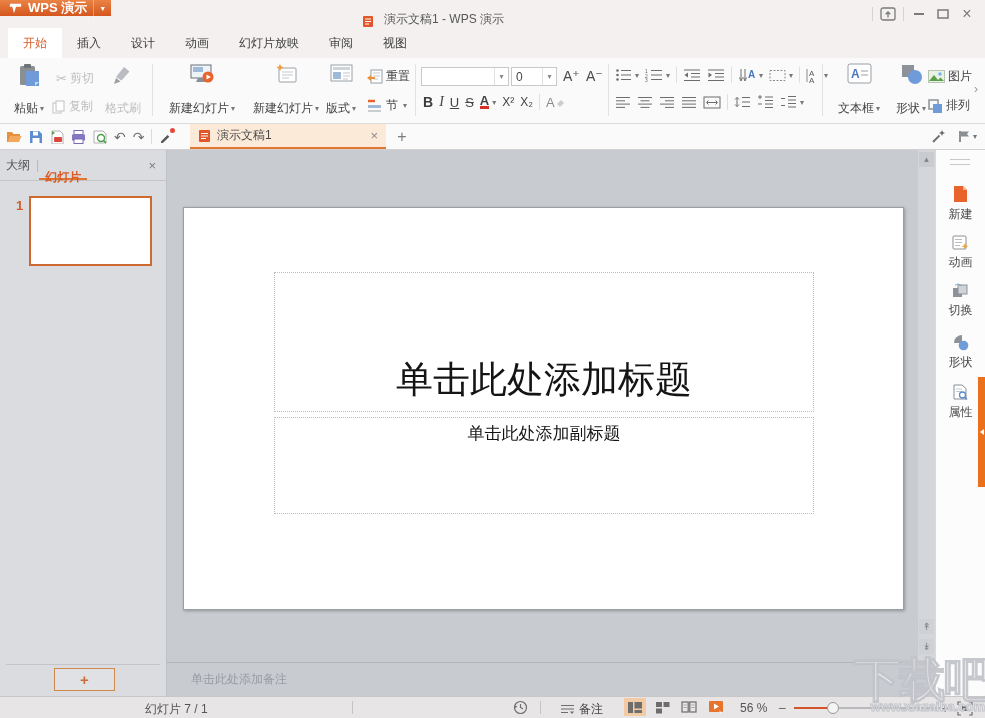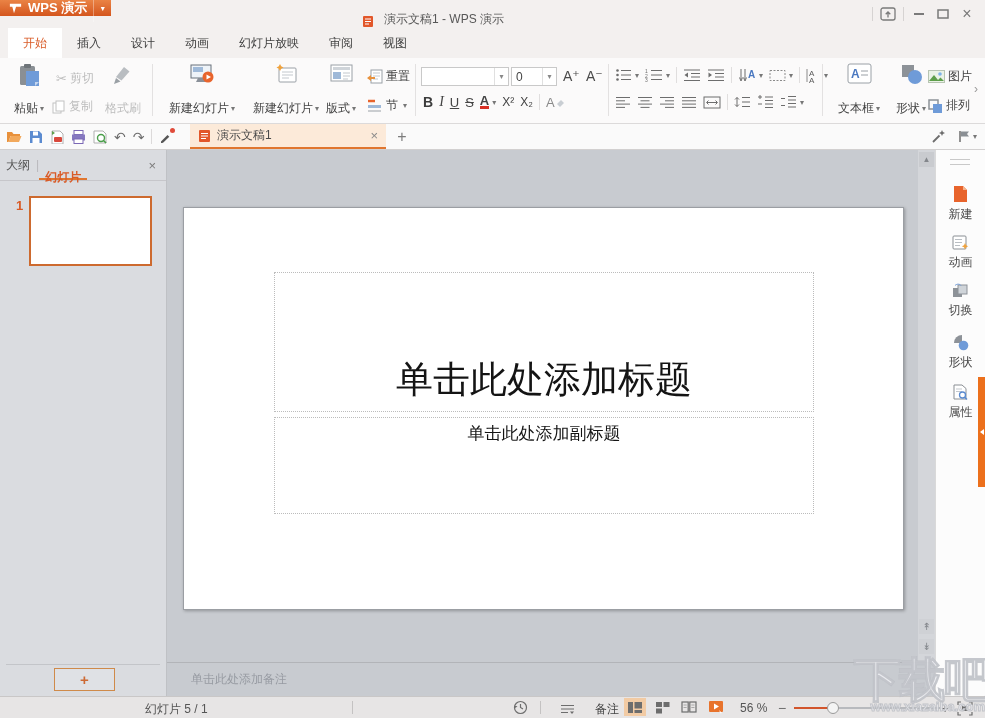--- a/index.html
+++ b/index.html
@@ -607,31 +607,31 @@
         <path d="M12.7 13.2 15 15.5" stroke="#5b8bd0" stroke-width="1.5"></path>
       </svg>
     <span>属性</span>
   </div>
   <div id="sb-strip">
       <span class="tri"></span>
     </div>
 </div>
 
 <div id="statusbar">
-  <span class="txt" style="left:145px">幻灯片 5 / 1</span>
+  <span class="txt" style="left:145px">幻灯片 7 / 1</span>
   <span class="ssep" style="left:352px"></span>
   <span class="abs" style="left:513px;top:3px">
     <svg width="15" height="15">
         <circle cx="7.5" cy="7.5" r="6" fill="none" stroke="#6d6d6d" stroke-width="1.2"></circle>
         <path d="M7.5 4v3.5L10 9" fill="none" stroke="#6d6d6d" stroke-width="1.2"></path>
         <path d="M1 6l1.5 2L4.5 6" fill="#6d6d6d"></path>
       </svg>
   </span>
   <span class="ssep" style="left:540px"></span>
-  <span class="abs" style="left:560px;top:4px;display:flex;align-items:center;gap:20px">
+  <span class="abs" style="left:560px;top:4px;display:flex;align-items:center;gap:4px">
     <svg width="15" height="11">
         <path d="M1 1.5h13M1 5h13M1 8.5h7" stroke="#6d6d6d"></path>
         <path d="M10 7.5h4l-2 2.5z" fill="#6d6d6d"></path>
       </svg>
     <span style="color:#444">备注</span>
   </span>
   <div id="views">
     <span class="viewbtn active">
       <svg width="16" height="13">
           <rect x="1" y="1" width="5" height="11" fill="#6d6d6d"></rect>

